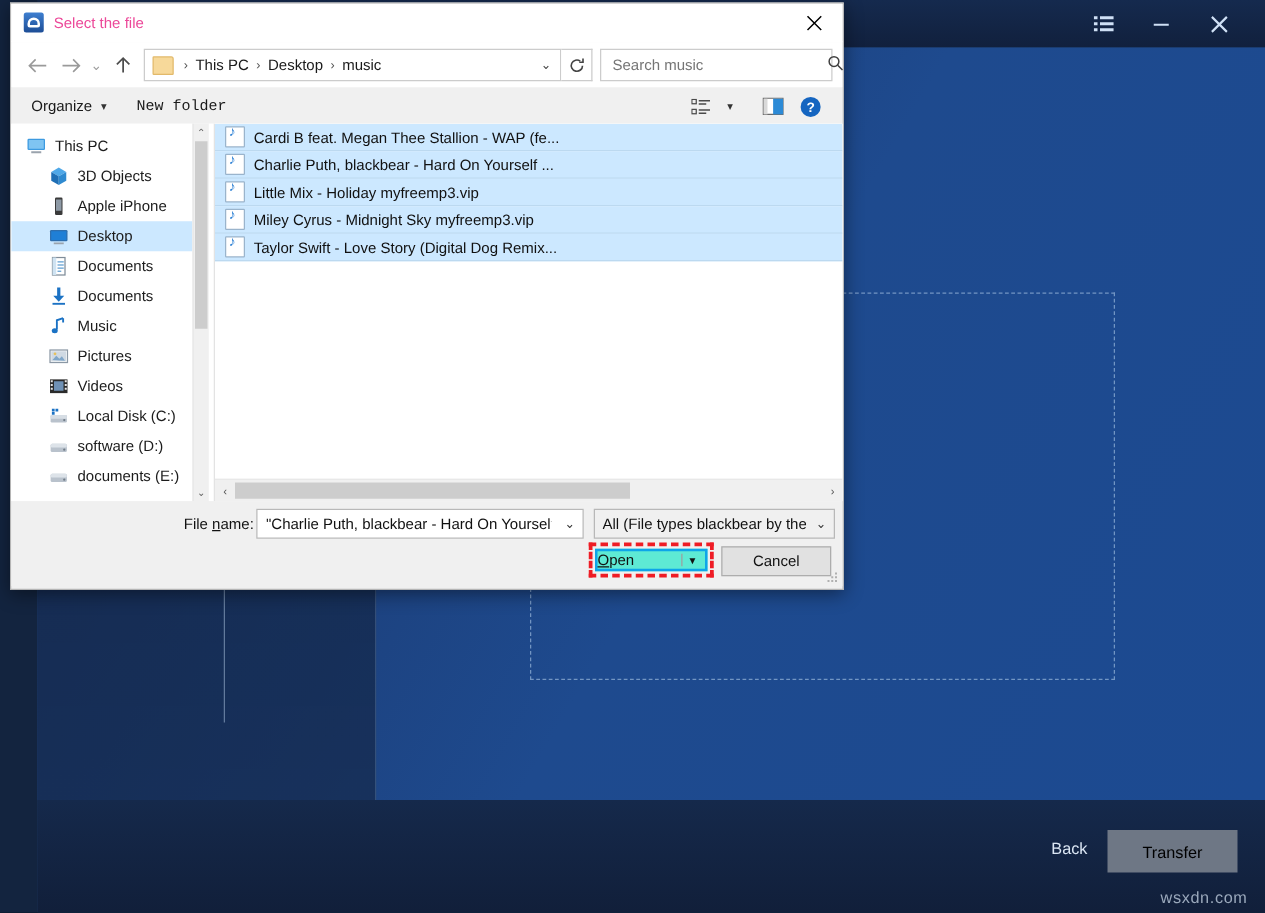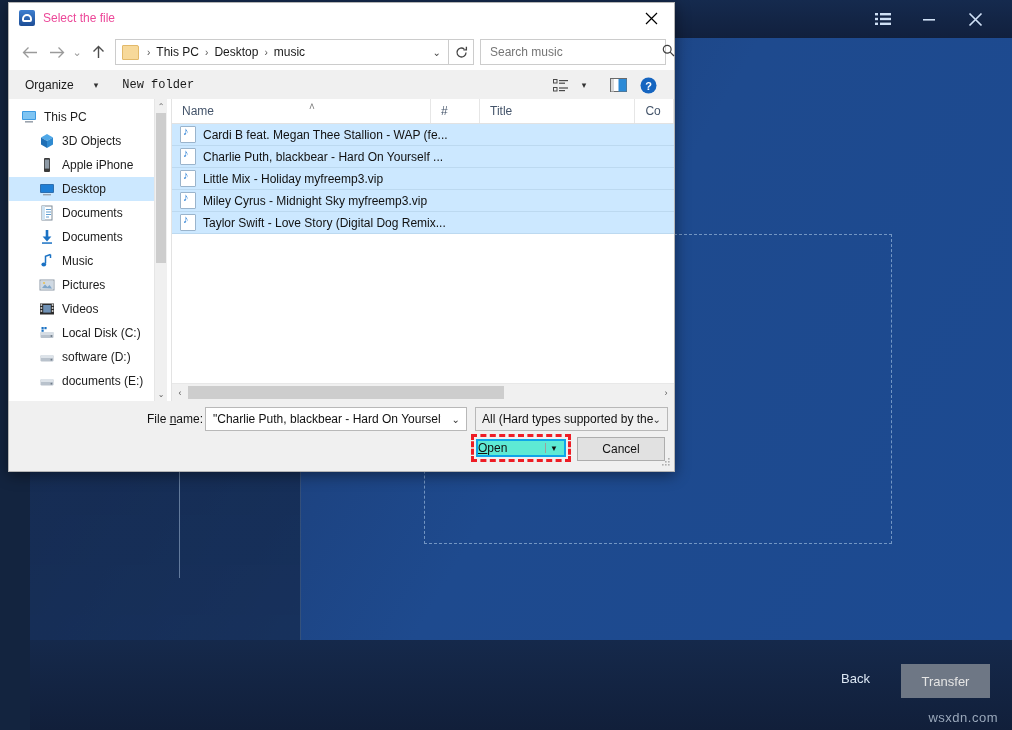--- a/index.html
+++ b/index.html
@@ -109,24 +109,24 @@
     font-size: 13px;
     background: none;
     border: none;
     cursor: pointer;
     font-family: "Liberation Sans", sans-serif;
   }
   #btn-transfer {
     position: absolute;
     right: 22px;
     top: 24px;
-    width: 89px;
+    width: 104px;
     height: 34px;
     background: #6e7785;
-    color: #e5e5e5;
+    color: #000000;
     border: none;
     font-size: 13px;
     font-family: "Liberation Sans", sans-serif;
     cursor: default;
   }
   #watermark {
     position: absolute;
     right: 14px;
     bottom: 5px;
     color: #9aa8bb;
@@ -282,21 +282,21 @@
     align-items: center;
     padding: 0 8px;
   }
   .tb-item {
     font-size: 12px;
     color: #1a1a1a;
     padding: 3px 8px;
     cursor: pointer;
     display: flex;
     align-items: center;
-    gap: 20px;
+    gap: 7px;
   }
   .tb-caret { font-size: 9px; color: #333; }
   #tb-right {
     margin-left: auto;
     display: flex;
     align-items: center;
     gap: 2px;
     padding-right: 4px;
   }
   .tb-icon-btn {
@@ -871,29 +871,20 @@
 
       <div id="tree-scroll">
         <div class="sb-arrow">⌃</div>
         <div id="tree-thumb"></div>
         <div class="sb-arrow bottom">⌄</div>
       </div>
 
       <div id="splitter"></div>
 
       <div id="listpane">
-        <div id="list-header">
-          <div class="col" id="col-name">
-            <span>Name</span>
-            <span id="sort-caret">˄</span>
-          </div>
-          <div class="col" id="col-num">#</div>
-          <div class="col" id="col-title">Title</div>
-          <div class="col" id="col-co">Co</div>
-        </div>
 
         <div id="file-rows">
             <div class="row">
               <span class="row-ico"></span>
               <span>Cardi B feat. Megan Thee Stallion - WAP (fe...</span>
             </div>
             <div class="row">
               <span class="row-ico"></span>
               <span>Charlie Puth, blackbear - Hard On Yourself ...</span>
             </div>
@@ -925,21 +916,21 @@
       <div id="fname-label">
         <span>File </span><u>n</u><span>ame:</span>
       </div>
 
       <div id="fname-combo">
         <input id="fname-input" type="text" value="&quot;Charlie Puth, blackbear - Hard On Yourself n" style="">
         <span class="combo-caret">⌄</span>
       </div>
 
       <div id="filter-combo">
-        <span id="filter-text">All (Hard types supported by the</span>
+        <span id="filter-text">All (File types blackbear by the</span>
         <span class="combo-caret">⌄</span>
       </div>
 
       <div id="open-wrap">
         <div id="open-btn">
           <span><u>O</u><span>pen</span></span>
           <span id="open-split">▼</span>
         </div>
       </div>
 

